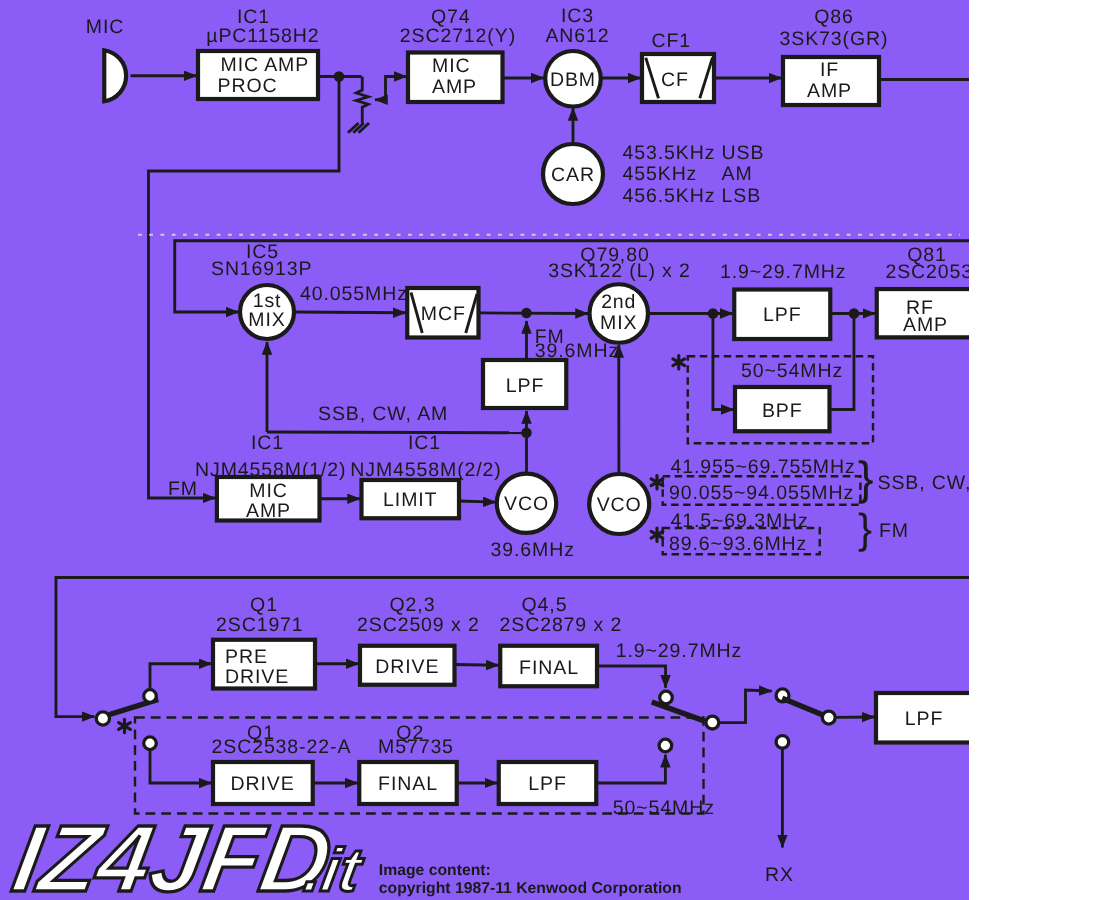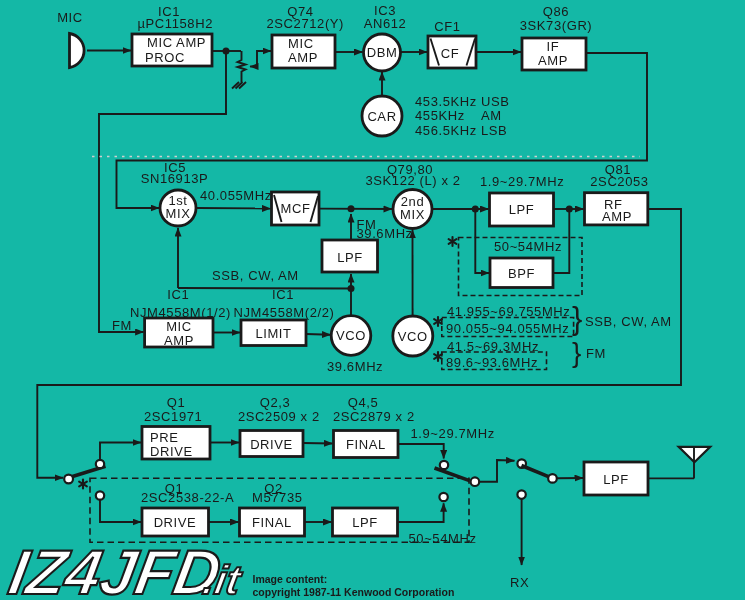--- a/index.html
+++ b/index.html
@@ -1,16 +1,16 @@
 <!DOCTYPE html>
 <html><head>
 <meta charset="utf-8">
 <style>
 html,body{margin:0;padding:0;background:#fff;-webkit-font-smoothing:antialiased;}
-#page{position:relative;width:745px;height:600px;background:#14b8a6;overflow:hidden;}
+#page{position:relative;width:646px;height:600px;background:#8b5cf6;overflow:hidden;}
 svg{position:absolute;left:0;top:0;}
 text{font-family:"Liberation Sans",sans-serif;fill:#1a1a1a;}
 .t{font-size:13px;letter-spacing:0.6px;}
 .tc{text-anchor:middle;}
 .w{stroke:#1a1a1a;stroke-width:1.9;fill:none;}
 .b{stroke:#1a1a1a;stroke-width:2.8;fill:#fff;}
 .c{stroke:#1a1a1a;stroke-width:2.8;fill:#fff;}
 .sc{stroke:#1a1a1a;stroke-width:2.2;fill:#fff;}
 .bl{stroke:#1a1a1a;stroke-width:3.6;fill:none;}
 .dash{stroke:#1a1a1a;stroke-width:1.6;fill:none;stroke-dasharray:6.5 4;}

